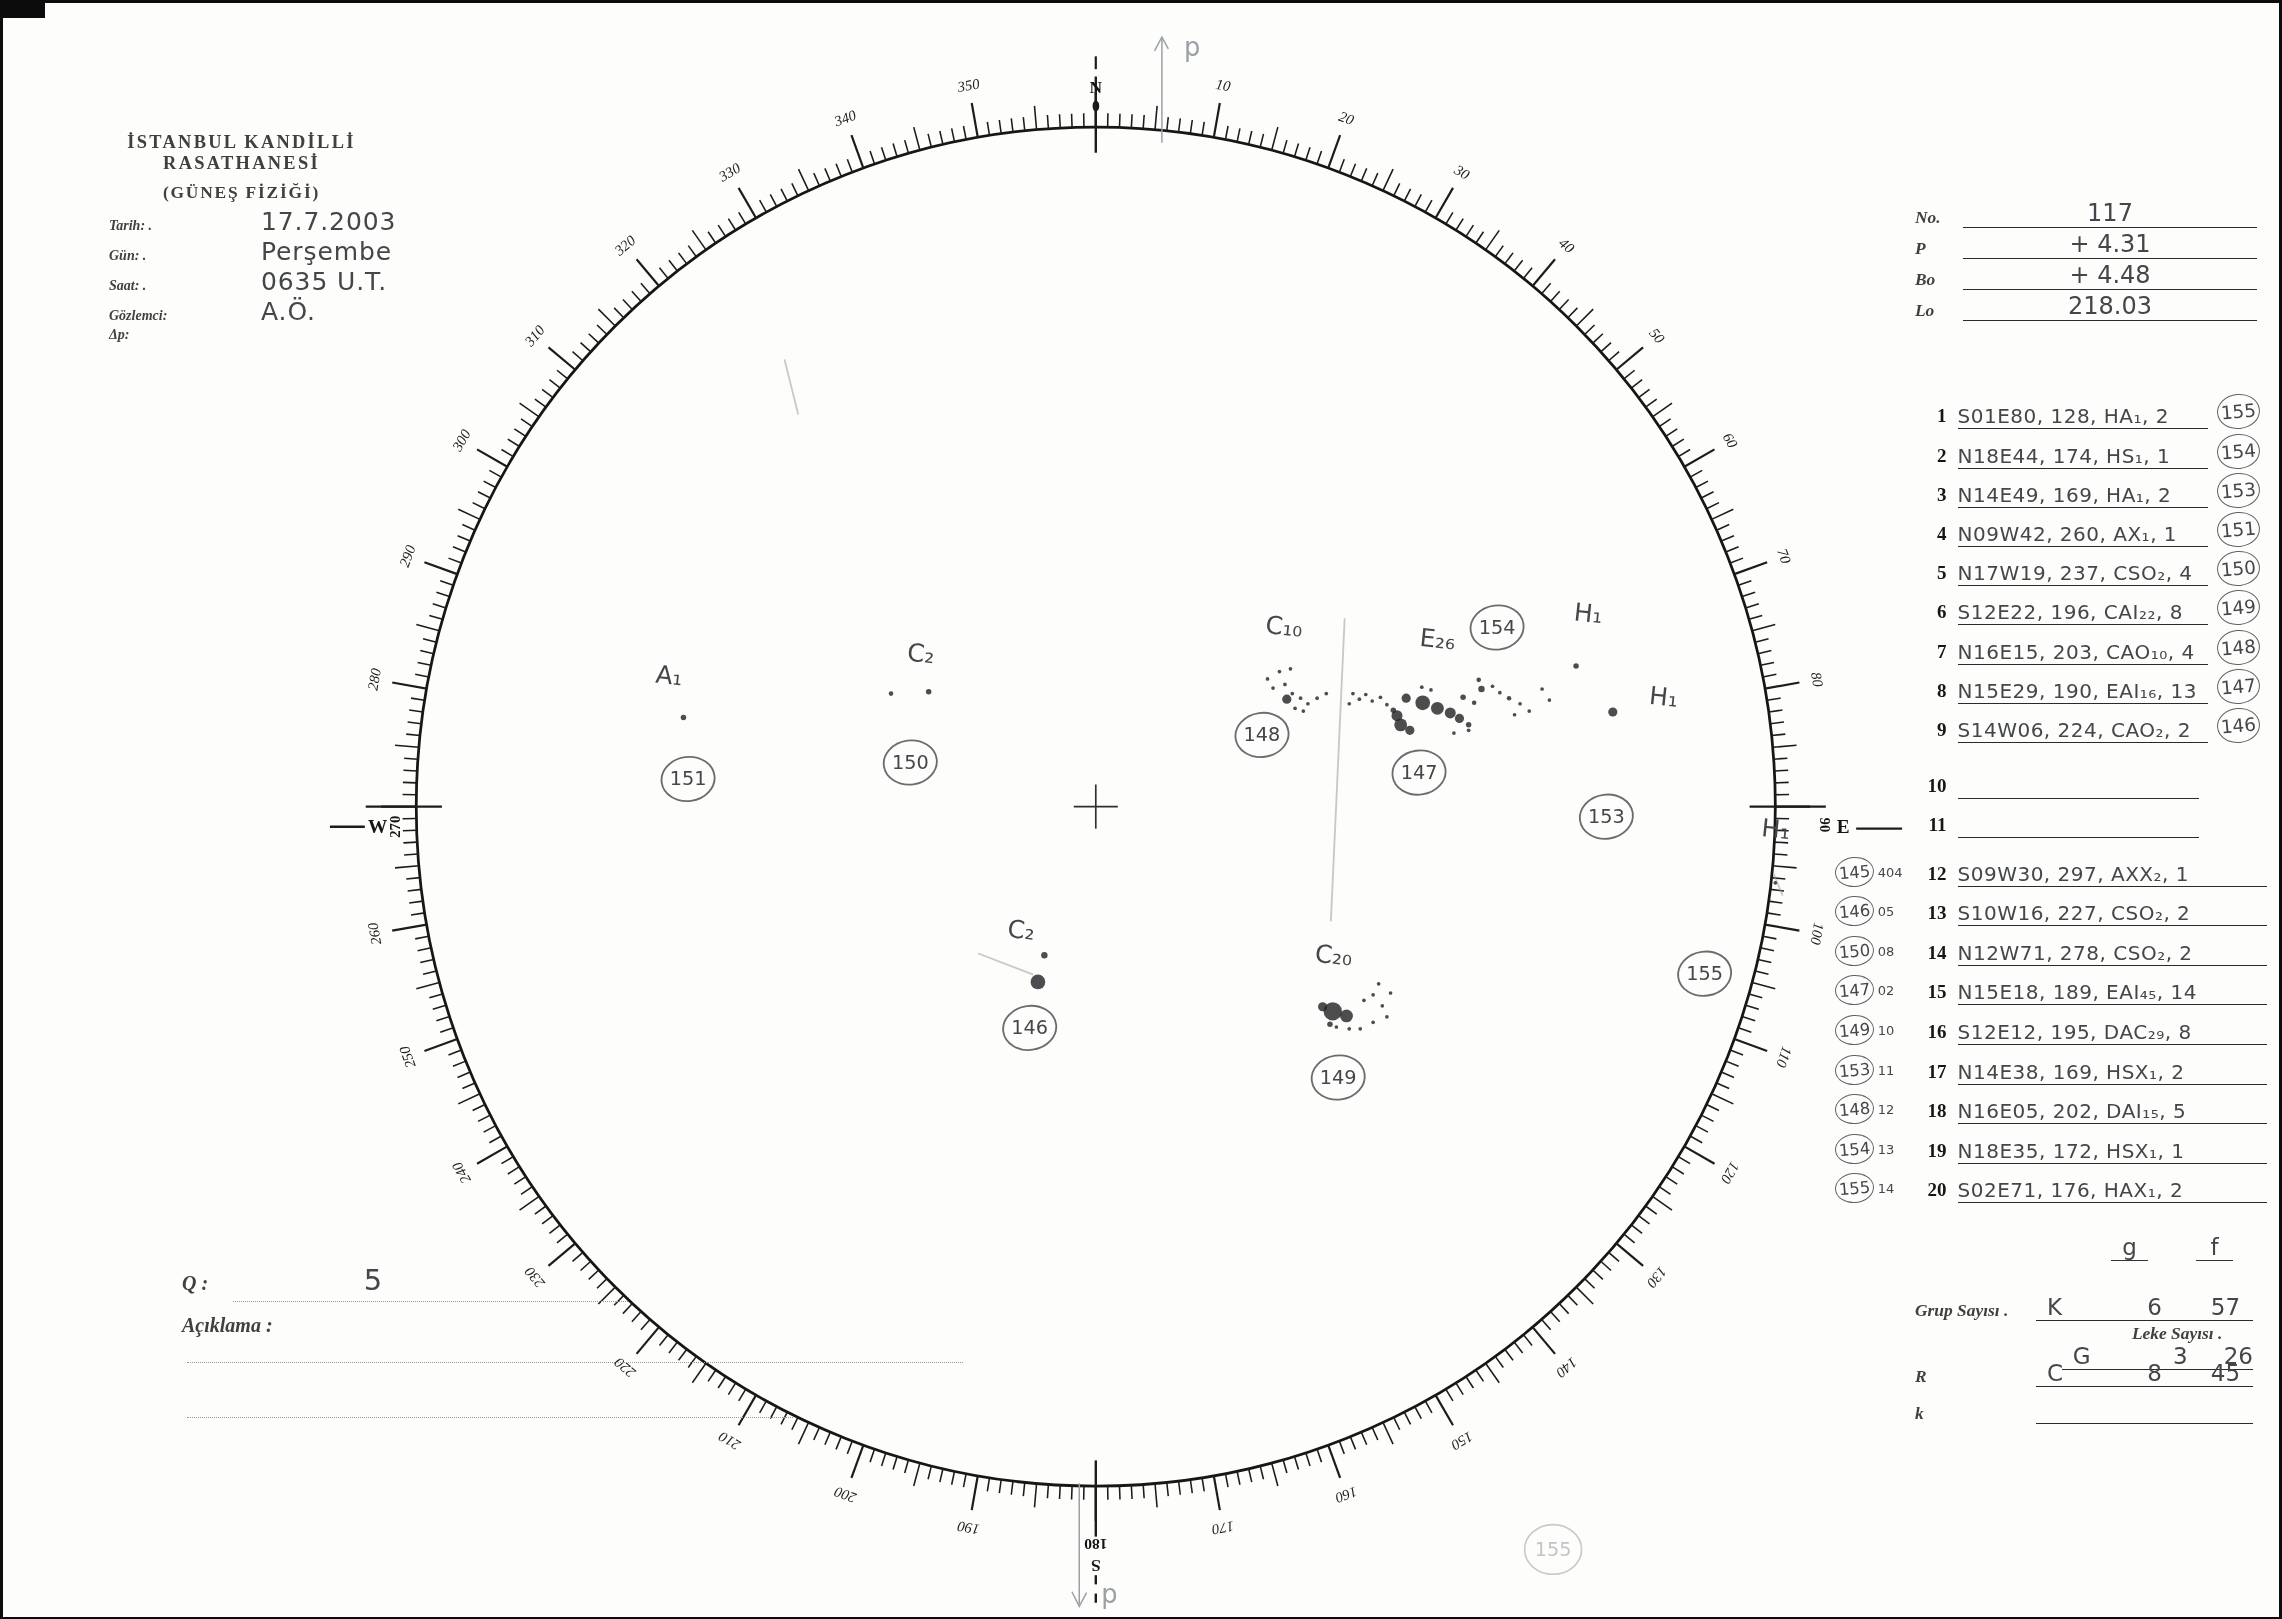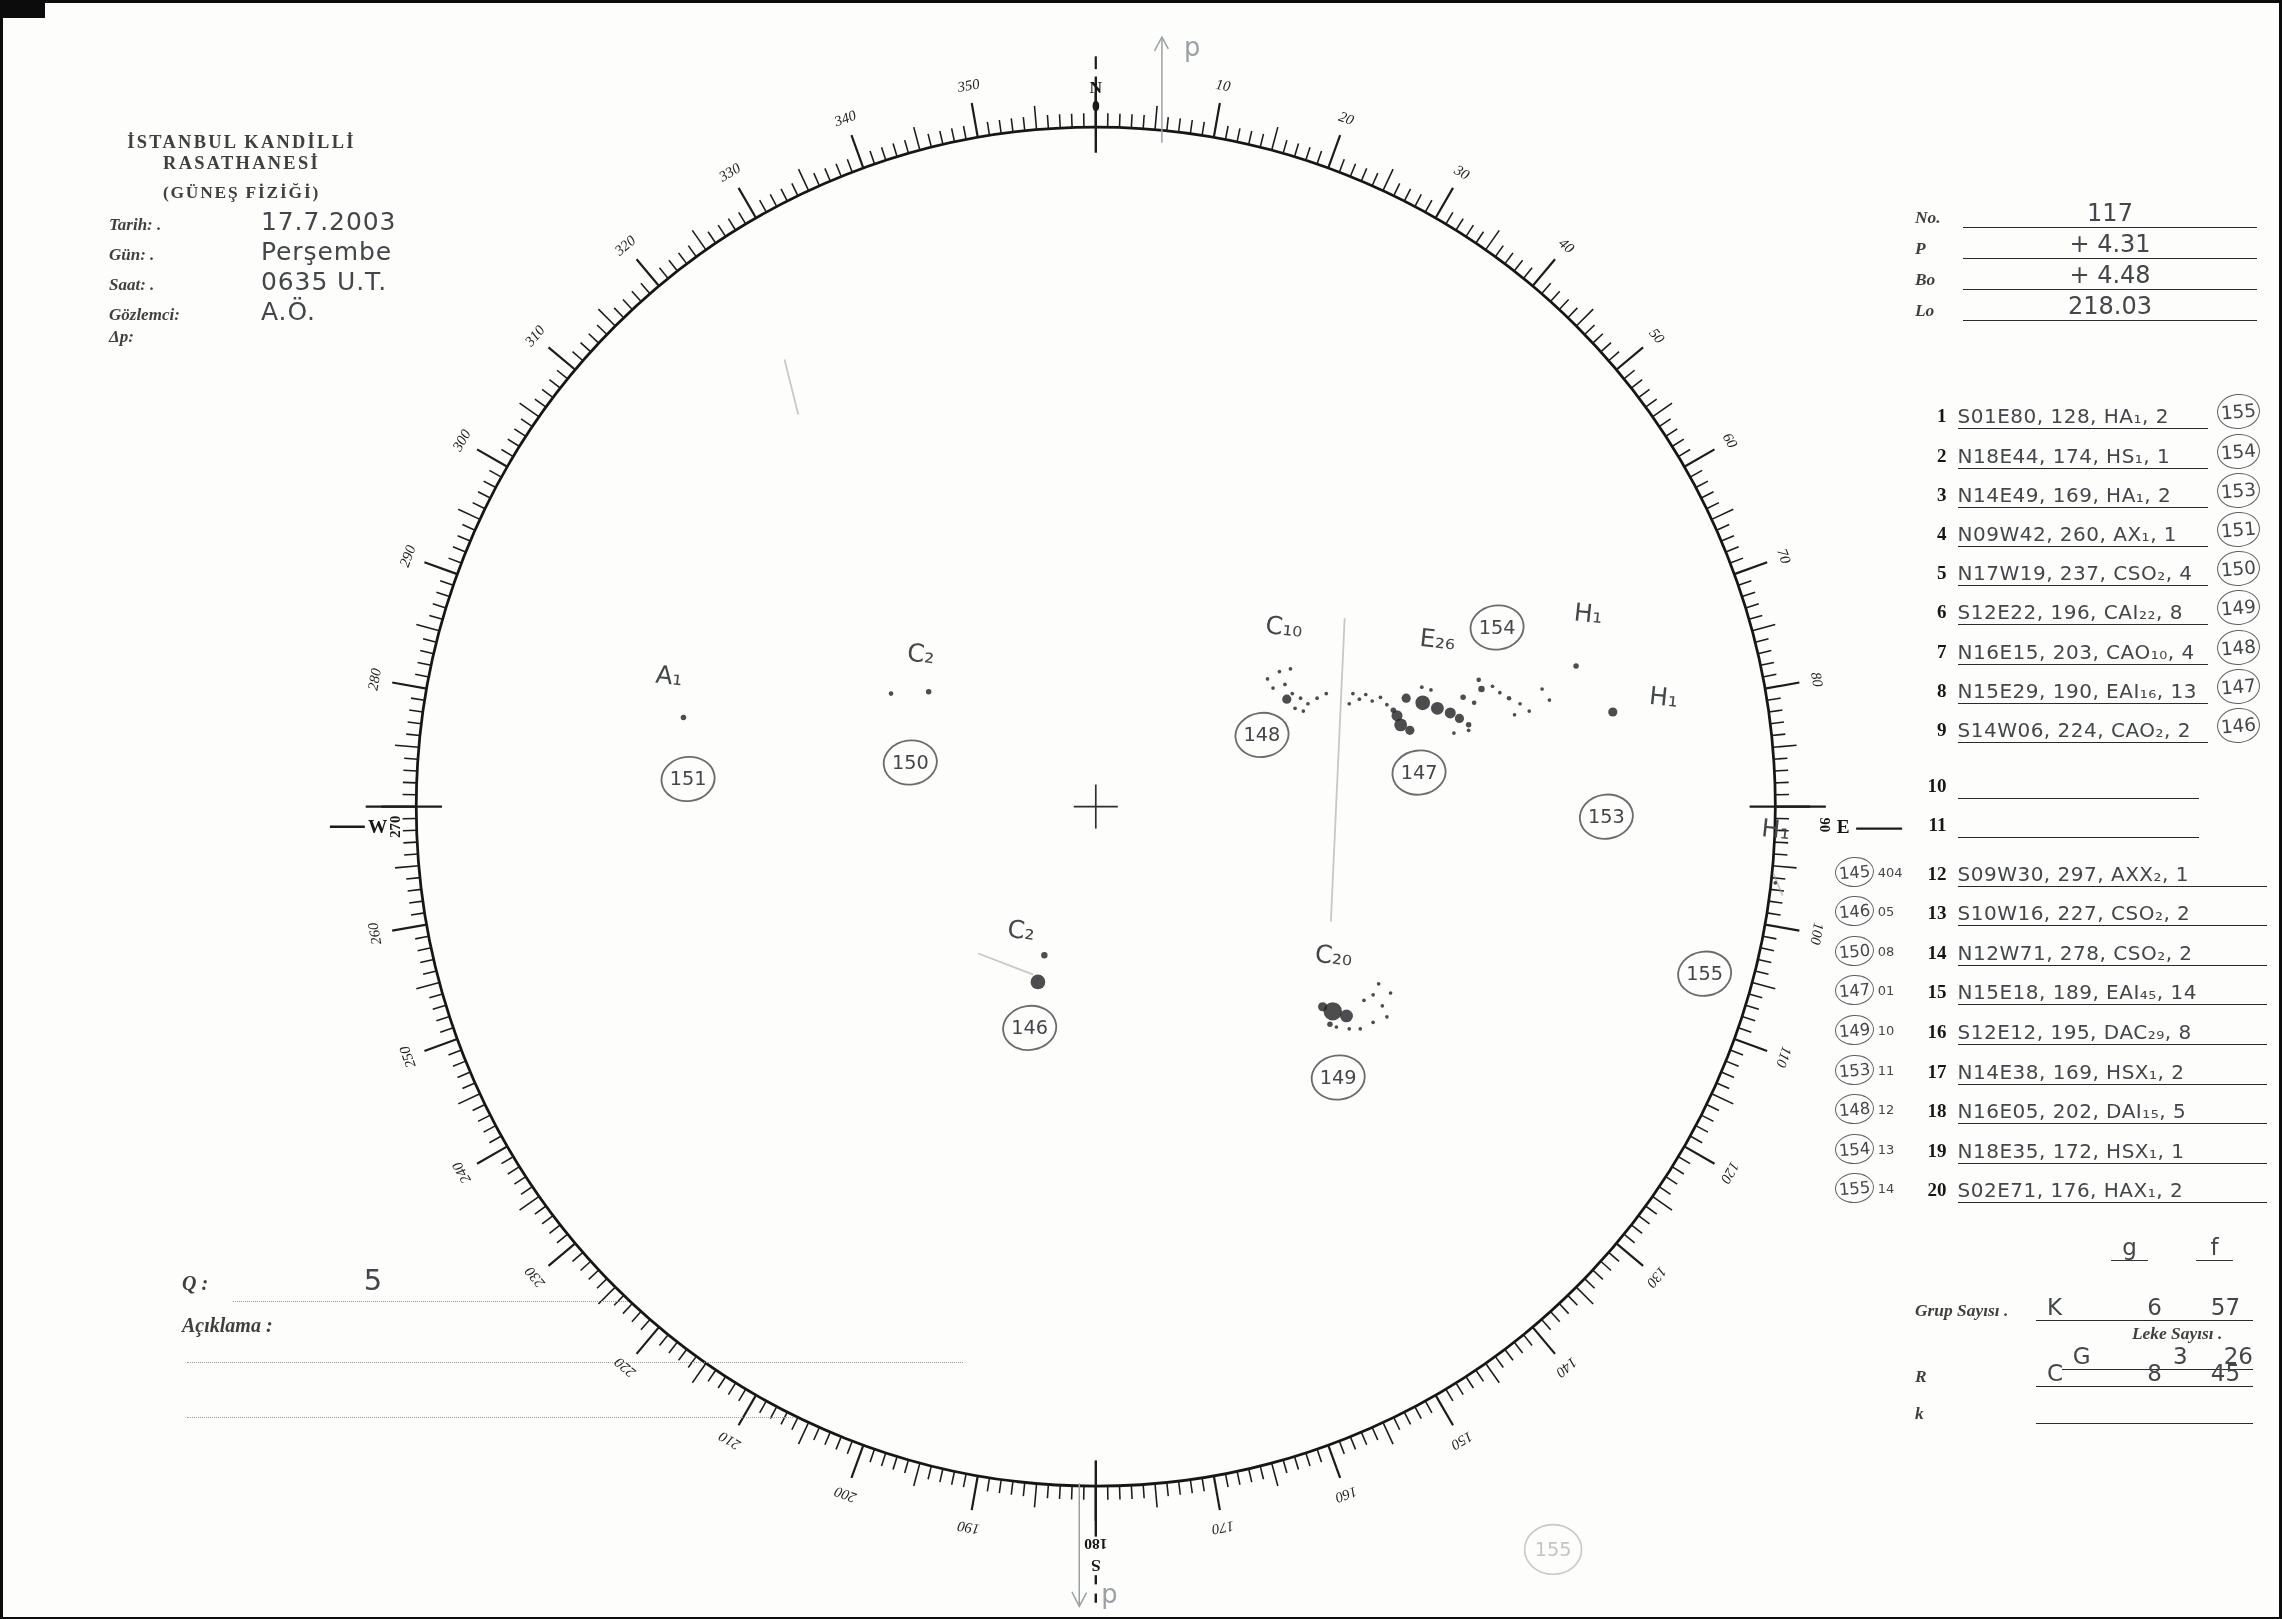--- a/index.html
+++ b/index.html
@@ -5,21 +5,21 @@
   html,body{margin:0;padding:0;background:#777;}
   .page{position:relative;width:2282px;height:1620px;background:#fdfdfb;border:3.7px solid #0c0c0c;
         box-sizing:border-box;overflow:hidden;font-family:"Liberation Serif",serif;color:#1d1d1d;}
   .abs{position:absolute;}
   svg{position:absolute;left:0;top:0;}
   .printed{font-family:"Liberation Serif",serif;color:#404040;}
   .hand{font-family:"DejaVu Sans",sans-serif;color:#43464a;}
   .header-line1{font-size:18.4px;letter-spacing:2.3px;font-weight:bold;text-align:center;}
   .header-line2{font-size:17.4px;letter-spacing:1.8px;font-weight:bold;text-align:center;margin-top:8.3px;}
   .info-row{display:flex;height:30px;align-items:baseline;}
-  .info-label{font-size:17px;font-weight:bold;font-style:italic;width:152px;}
+  .info-label{font-size:14px;font-weight:bold;font-style:italic;width:152px;}
   .info-value{font-size:25px;letter-spacing:0.9px;}
   .eph-row{display:flex;height:31px;align-items:flex-end;}
   .eph-label{font-size:17.4px;font-style:italic;font-weight:bold;width:48px;}
   .eph-value{flex:1;border-bottom:1.8px solid #2a2a2a;text-align:center;font-size:24px;line-height:27.5px;}
   .obs-row{position:absolute;left:1832px;width:432px;height:37px;display:flex;align-items:flex-end;}
   .obs-margin{width:84px;display:flex;align-items:center;gap:3.7px;}
   .obs-num{width:27.5px;text-align:right;font-size:19px;font-weight:bold;font-family:"Liberation Serif",serif;color:#161616;padding-bottom:1.8px;}
   .obs-entry{border-bottom:1.8px solid #2a2a2a;margin-left:11px;font-size:20px;letter-spacing:0.5px;
              line-height:24px;white-space:nowrap;overflow:visible;}
   .circled{display:inline-flex;align-items:center;justify-content:center;border:1.8px solid #5f6265;
@@ -698,21 +698,21 @@
         <span class="obs-margin">
           <span class="circled small hand">150</span>
           <span class="mnum hand">08</span>
         </span>
         <span class="obs-num">14</span>
         <span class="obs-entry hand" style="flex: 1 1 0%;">N12W71, 278, CSO₂, 2</span>
       </div>
       <div class="obs-row" style="top: 965px;">
         <span class="obs-margin">
           <span class="circled small hand">147</span>
-          <span class="mnum hand">01</span>
+          <span class="mnum hand">02</span>
         </span>
         <span class="obs-num">15</span>
         <span class="obs-entry hand" style="flex: 1 1 0%;">N15E18, 189, EAI₄₅, 14</span>
       </div>
       <div class="obs-row" style="top: 1005px;">
         <span class="obs-margin">
           <span class="circled small hand">149</span>
           <span class="mnum hand">10</span>
         </span>
         <span class="obs-num">16</span>

